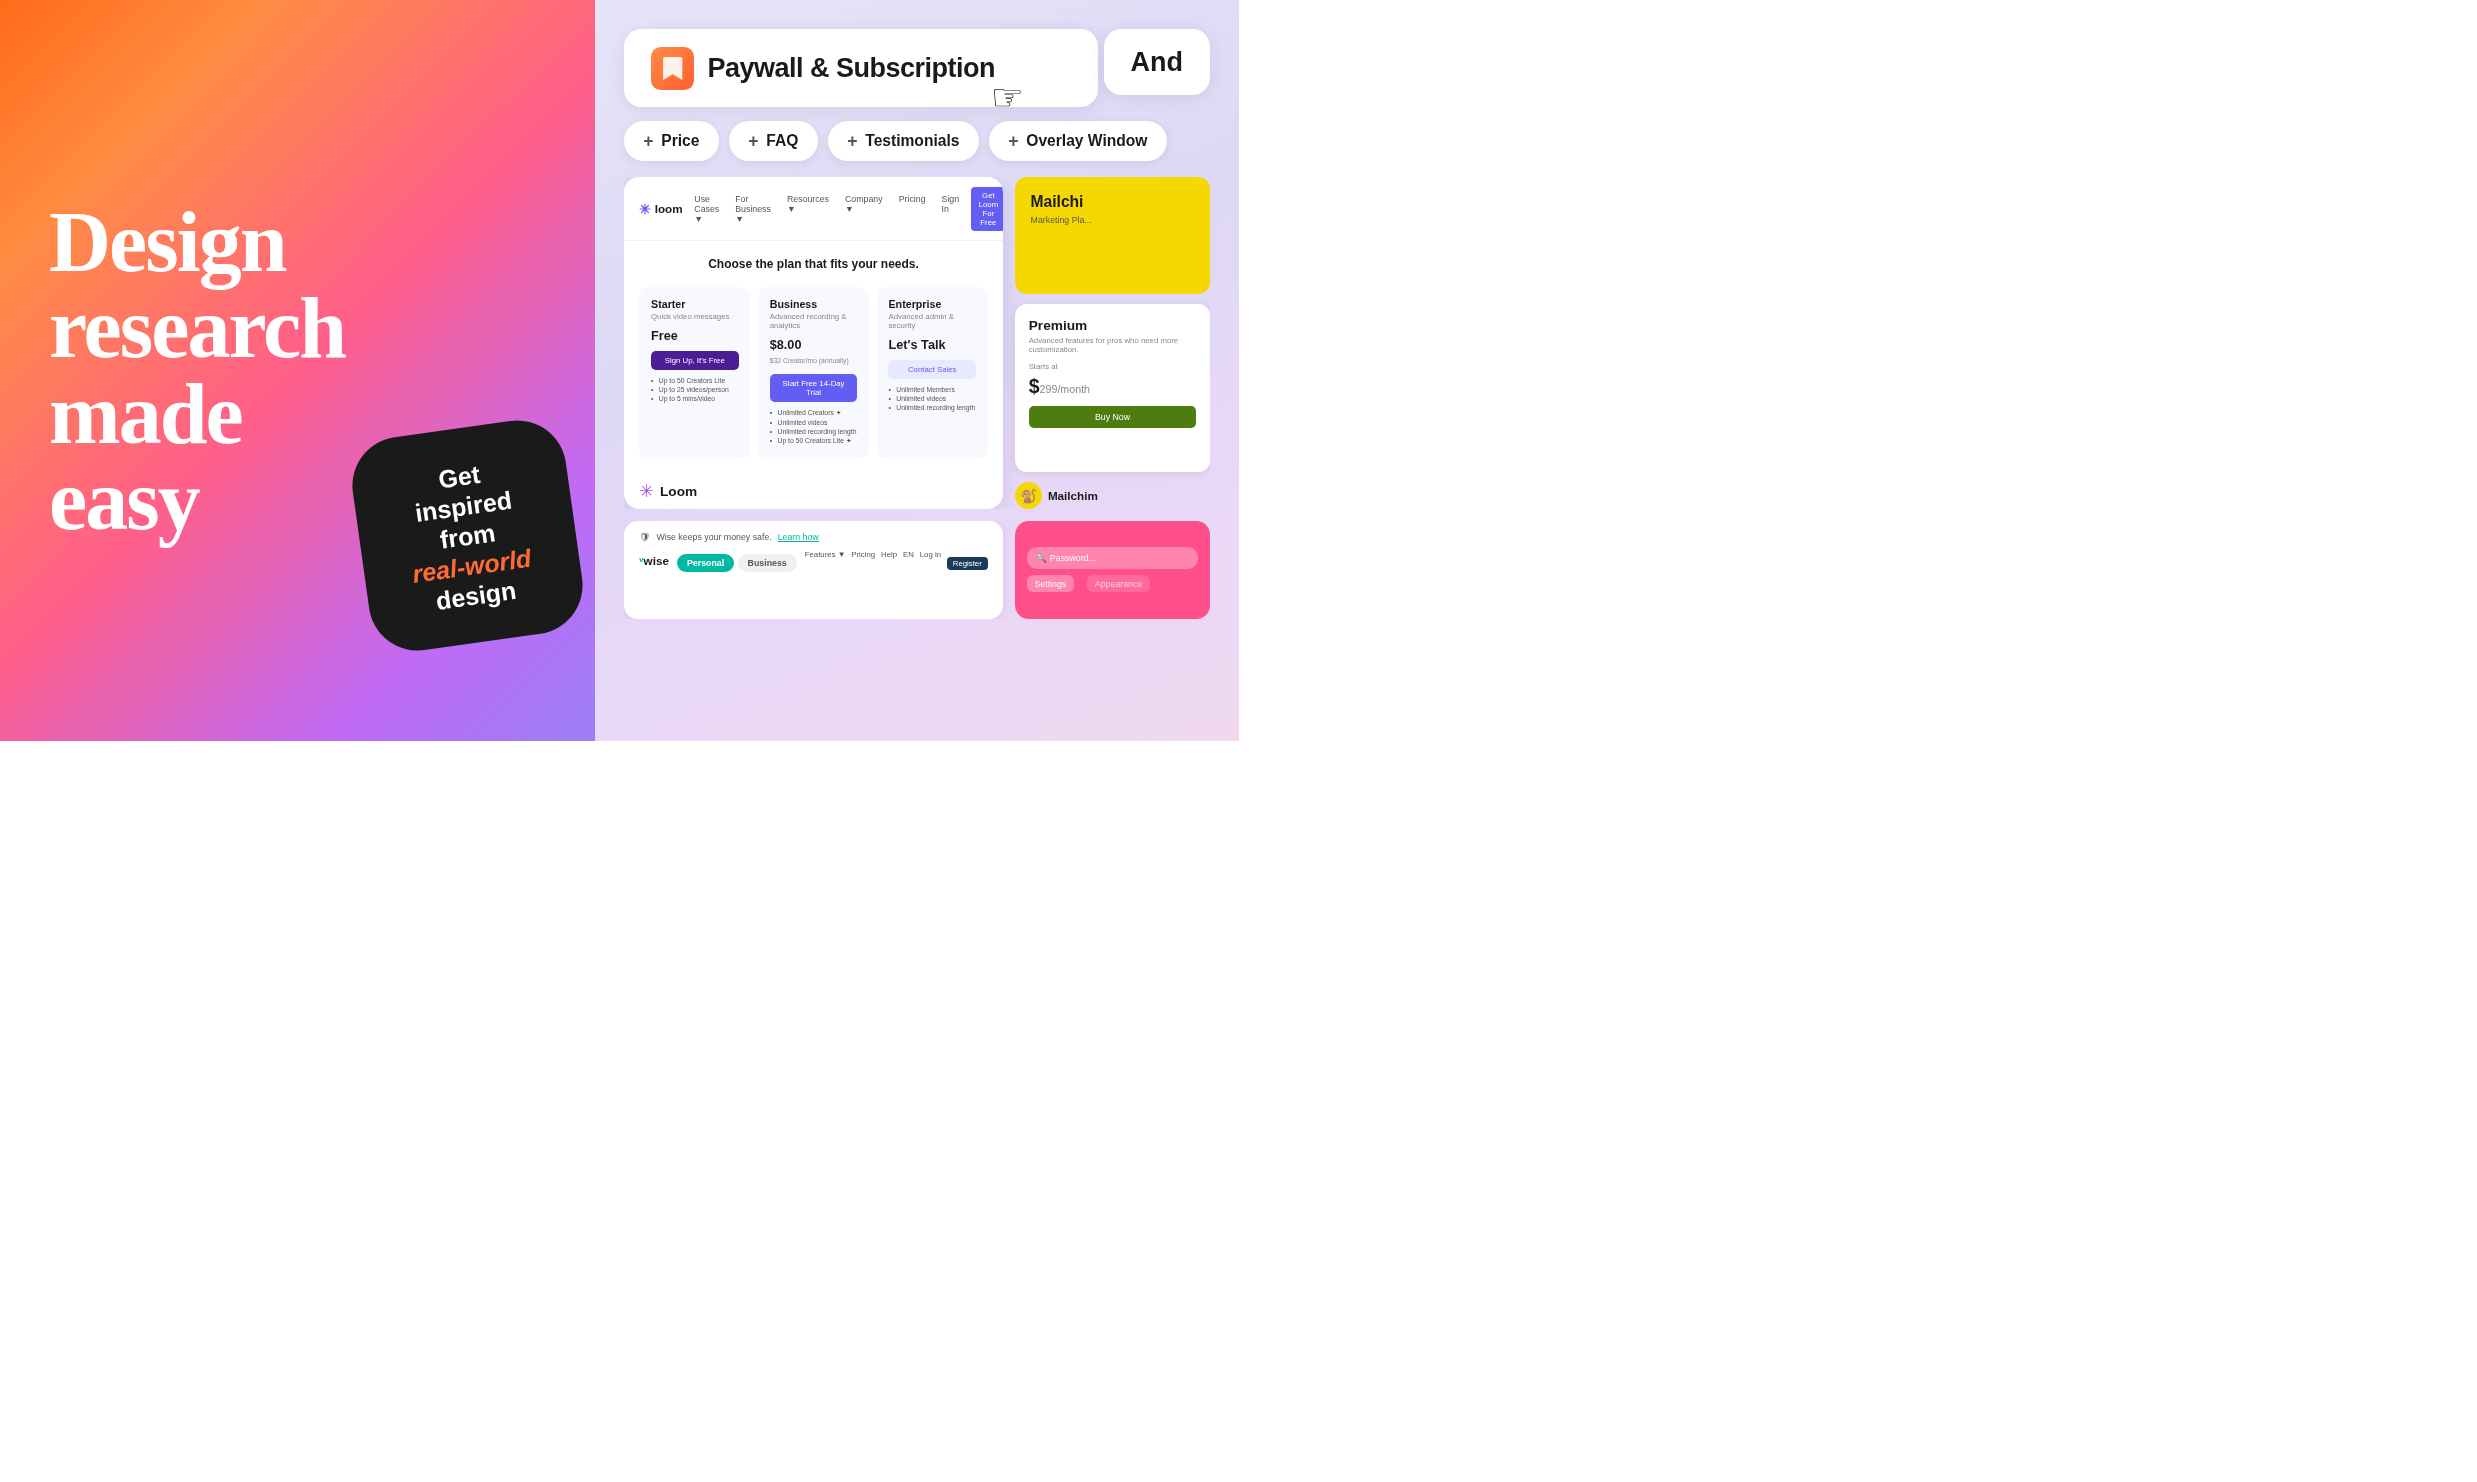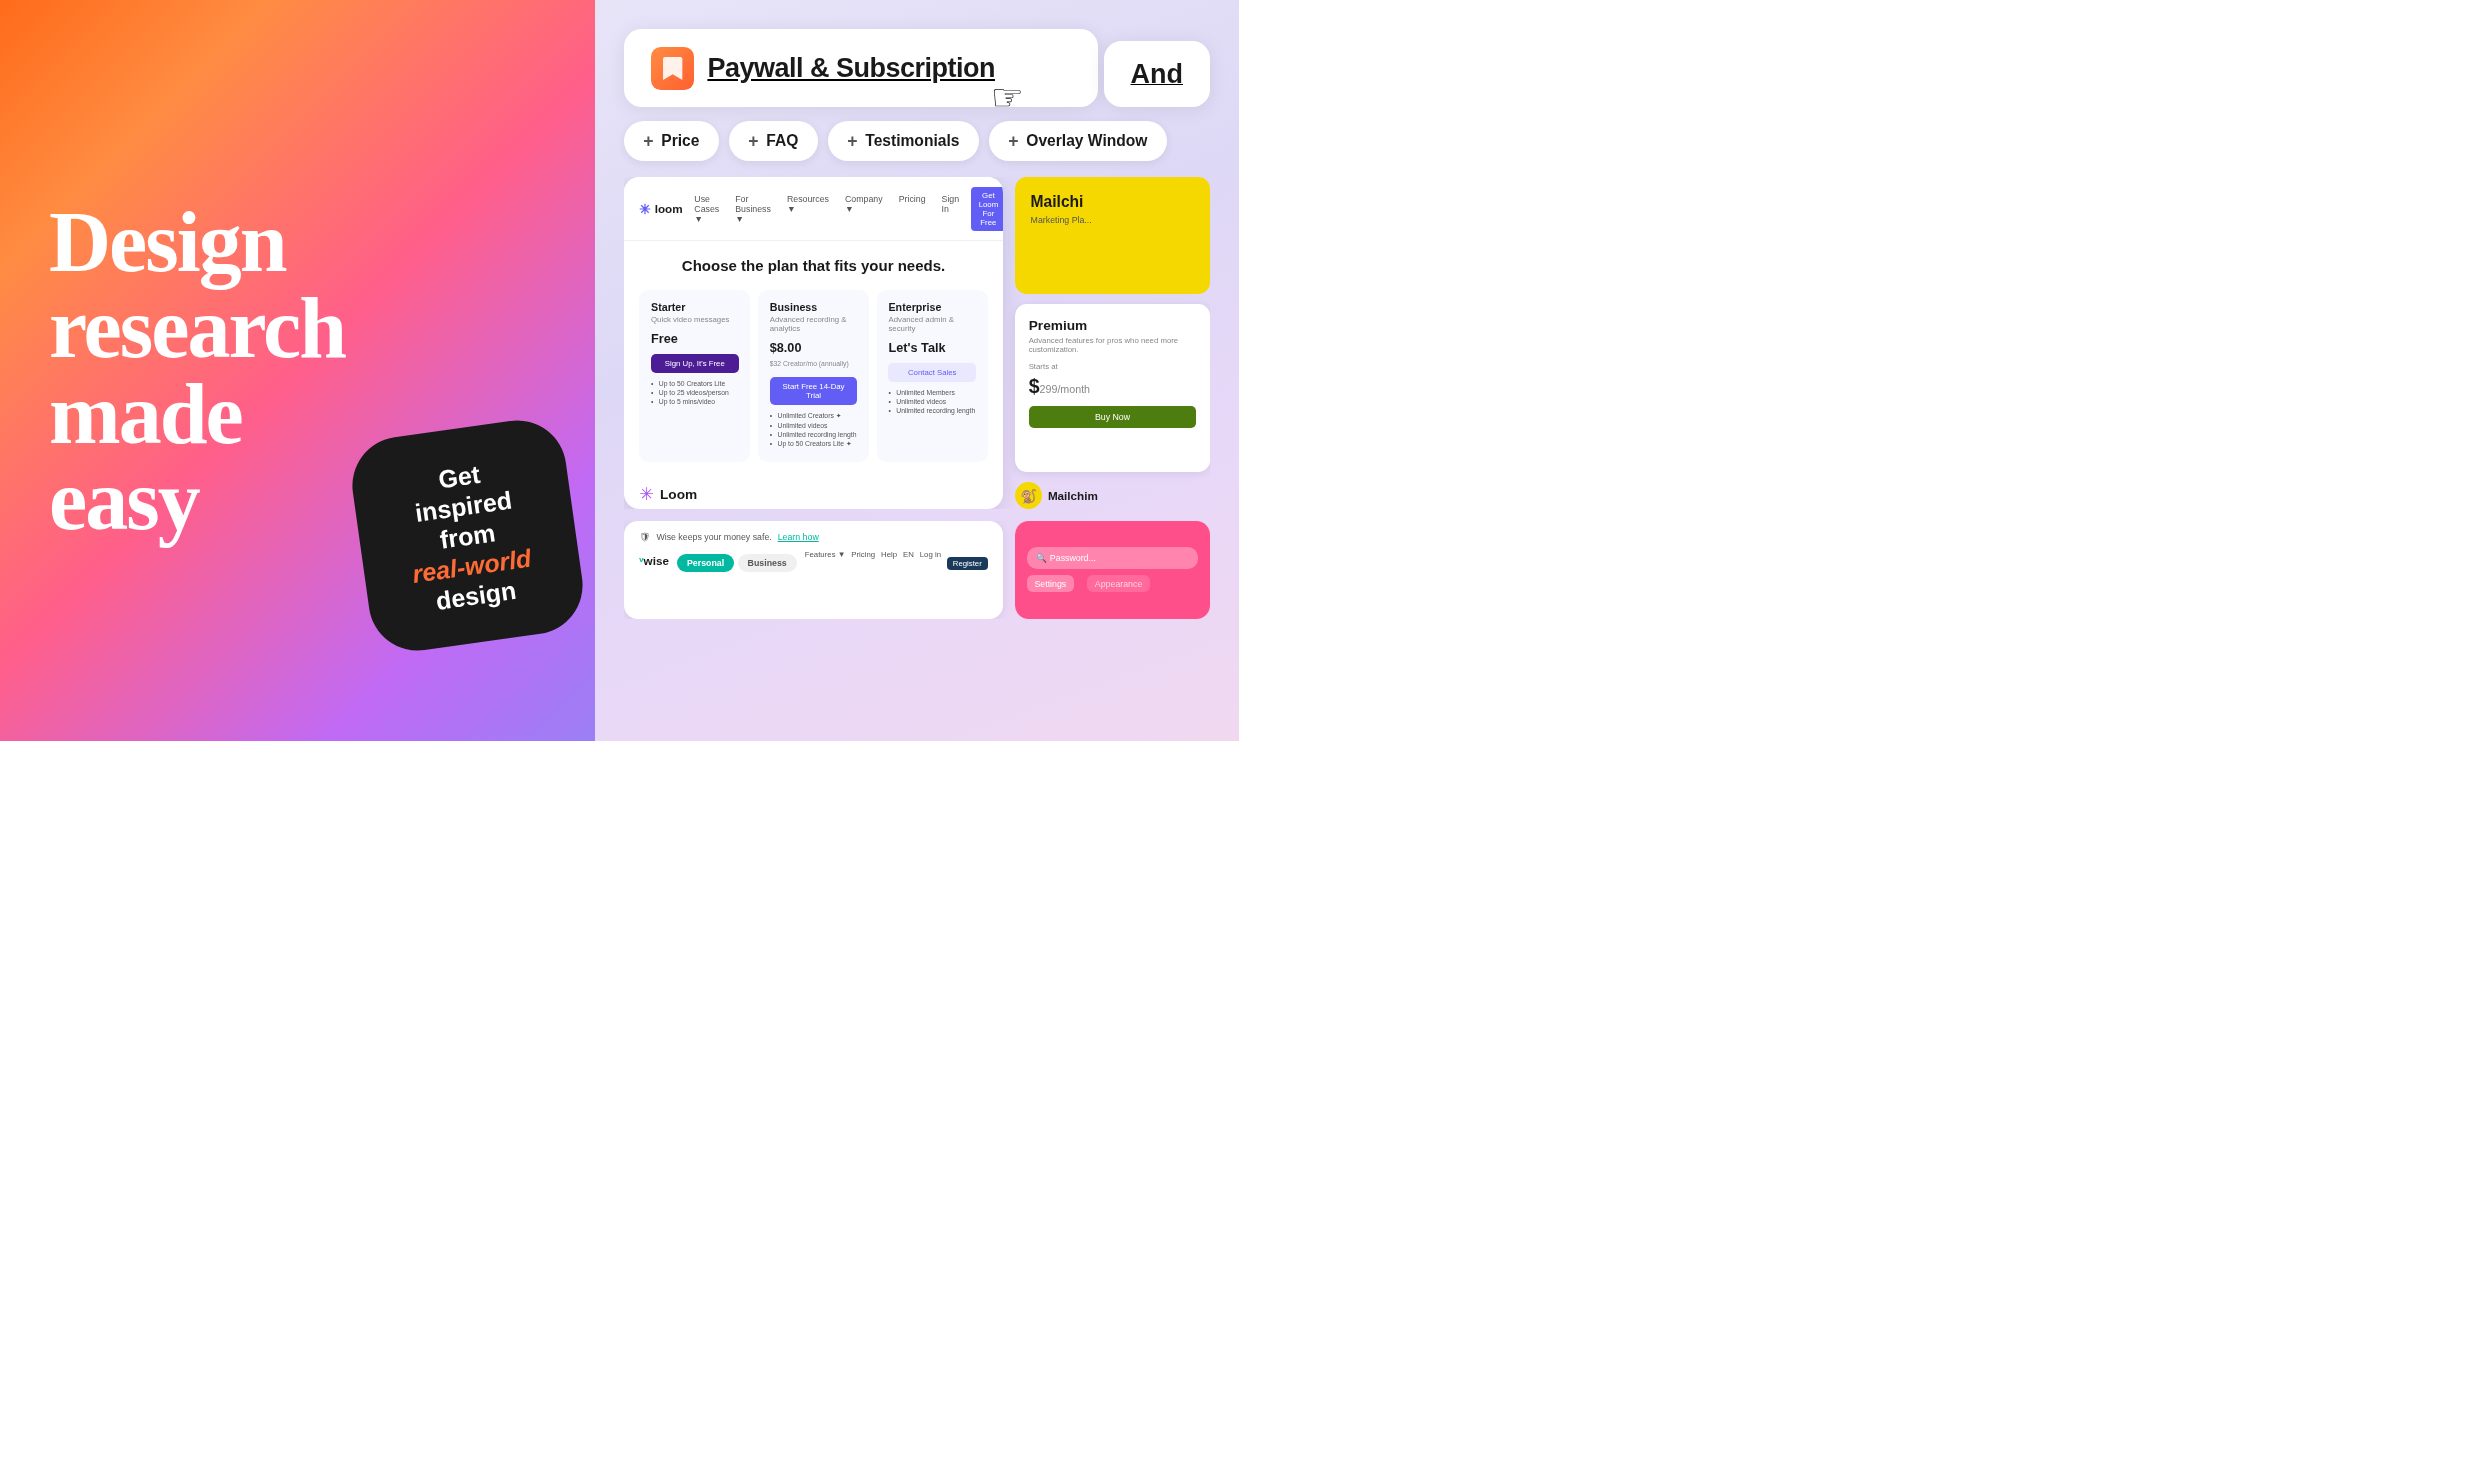--- a/index.html
+++ b/index.html
@@ -68,24 +68,23 @@
       height: 100%;
       background: linear-gradient(160deg, #e8e4f8 0%, #ddd8f5 40%, #e8d8f8 70%, #f0d8f0 100%);
       position: relative;
       overflow: hidden;
       padding: 29px;
     }
 
     
     .top-row {
       display: flex;
-      align-items: flex-end;
+      align-items: flex-start;
       gap: 6px;
       margin-bottom: 13.7px;
-      text-decoration: underline;
     }
 
     .paywall-card {
       background: white;
       border-radius: 17.6px;
       padding: 17.6px 27px;
       box-shadow: 0 2px 19.5px rgba(0,0,0,0.08);
       display: flex;
       align-items: center;
       gap: 13.7px;
@@ -231,21 +230,21 @@
       font-size: 7.8px;
       cursor: pointer;
     }
 
     .loom-content {
       padding: 15.6px;
       text-align: center;
     }
 
     .loom-heading {
-      font-size: 15px;
+      font-size: 12px;
       font-weight: 700;
       color: #1a1a1a;
       margin-bottom: 15.6px;
     }
 
     .pricing-cards {
       display: flex;
       gap: 7.8px;
       justify-content: center;
     }

